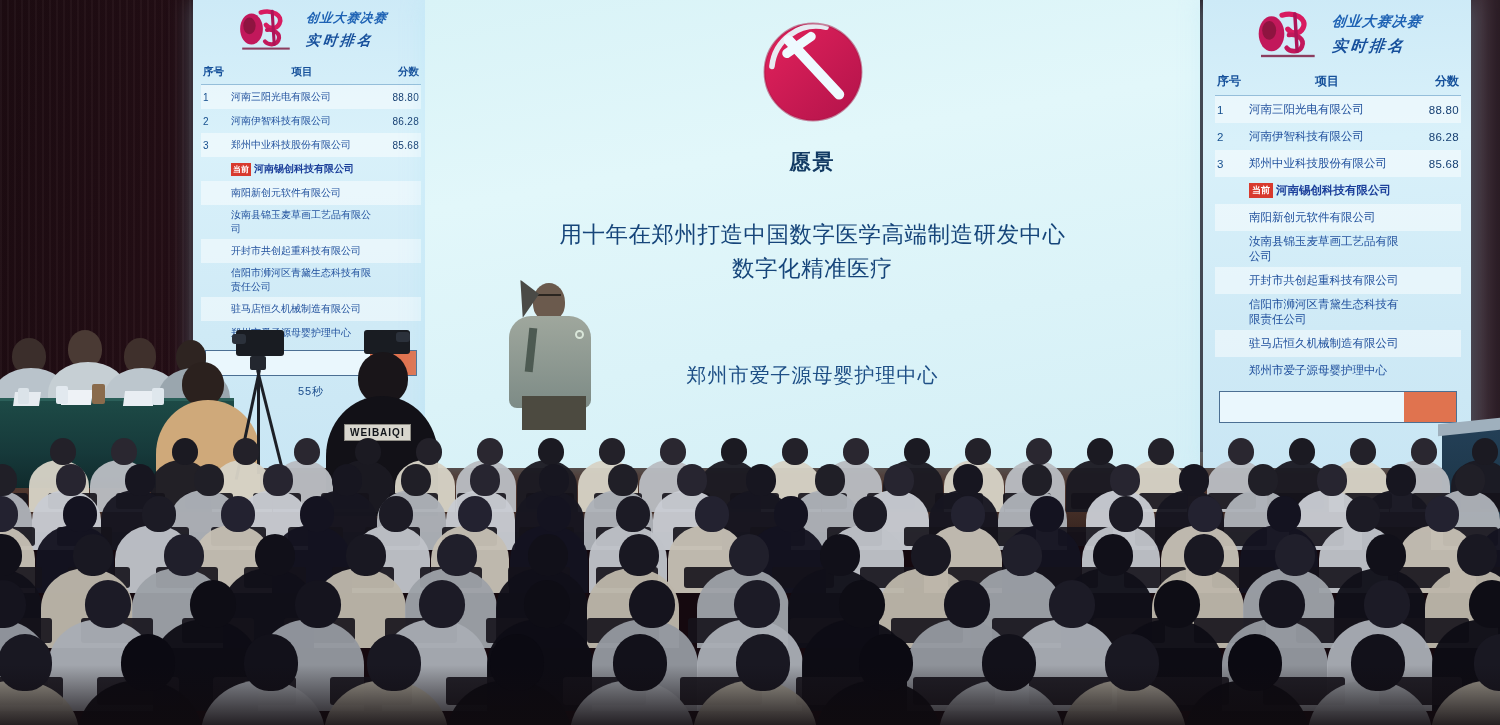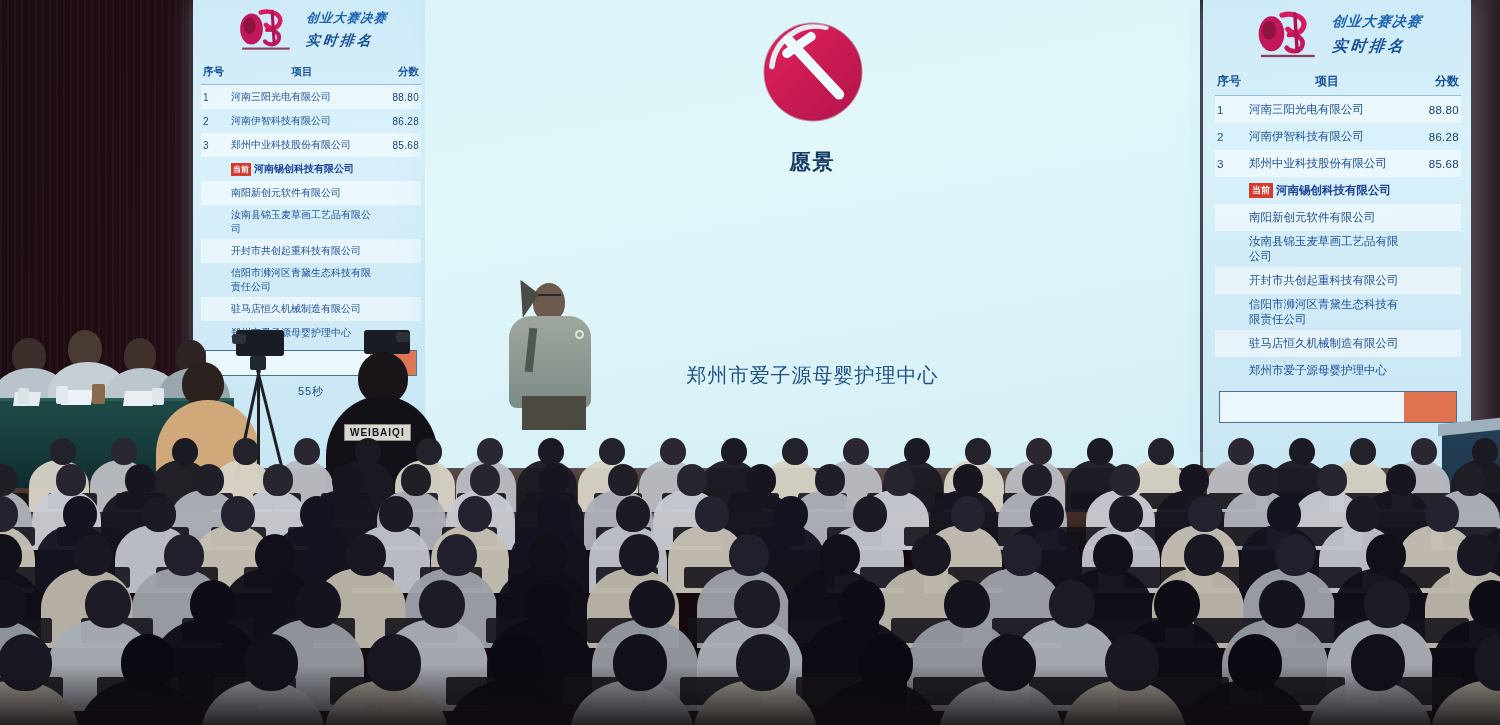--- a/index.html
+++ b/index.html
@@ -280,20 +280,22 @@
         <circle cx="60" cy="60" r="52" fill="url(#lgrad)"></circle>
         <path d="M16 54 A48 48 0 0 1 74 12" stroke="#e8f7fb" stroke-width="6" fill="none" stroke-linecap="round" opacity=".95"></path>
         <path d="M34 26 L88 84" stroke="#eefaff" stroke-width="11" stroke-linecap="round"></path>
         <path d="M32 40 L58 22" stroke="#eefaff" stroke-width="10" stroke-linecap="round"></path>
         <circle cx="60" cy="60" r="52" fill="none" stroke="#a5103f" stroke-width="2" opacity=".5"></circle>
       </svg>
 
       <div class="slide-kicker">愿景</div>
 
       <div class="slide-body">
+        <div class="l1">用十年在郑州打造中国数字医学高端制造研发中心</div>
+        <div class="l2">数字化精准医疗</div>
       </div>
 
       <div class="slide-company">郑州市爱子源母婴护理中心</div>
     </div>
   </div>
 
   <div class="proj rank-board" id="board-right">
     <div class="rb-pad">
       <div class="rb-header">
         <svg class="rb-logo" viewBox="0 0 120 92">

